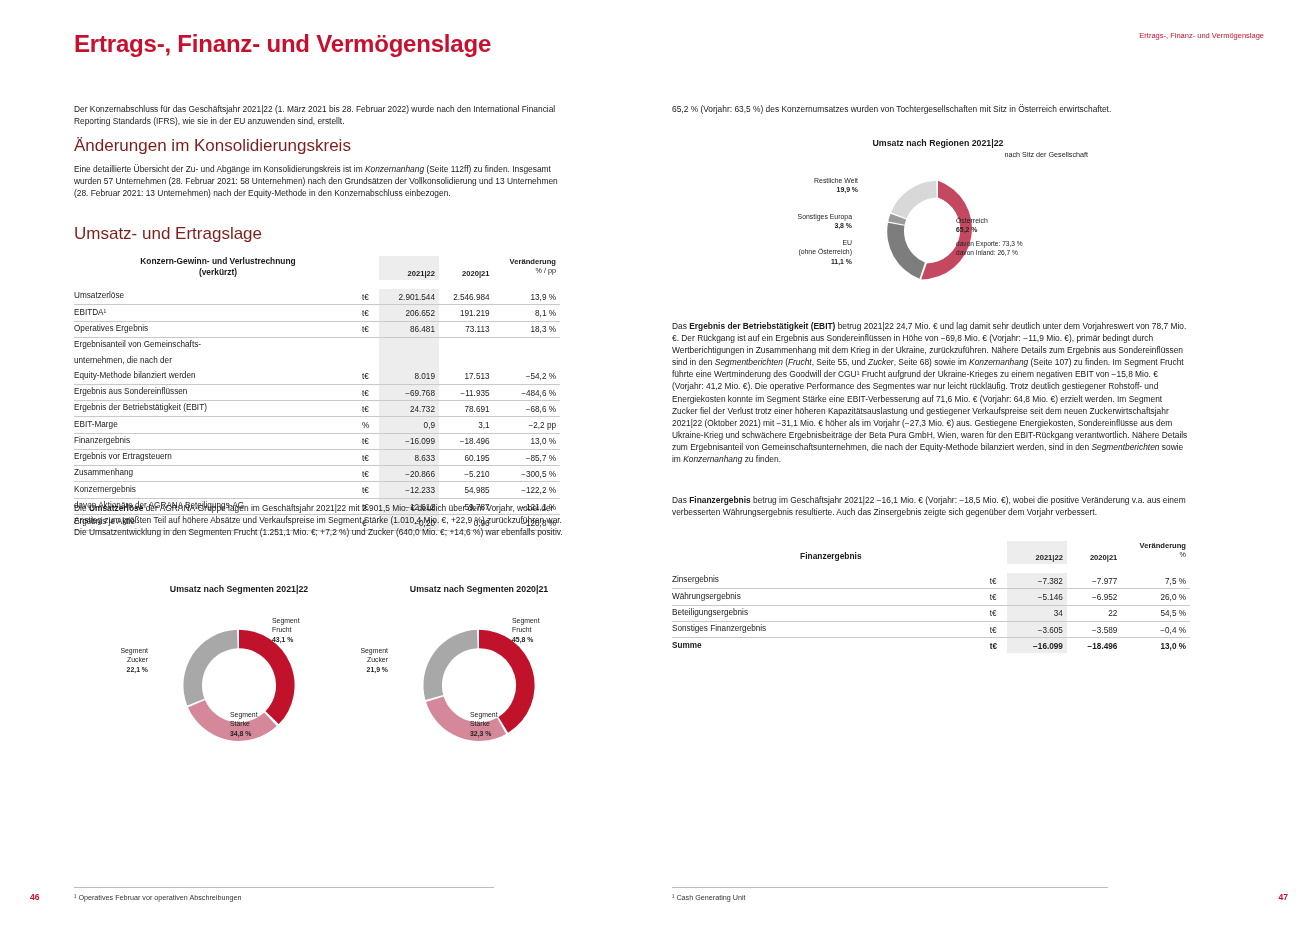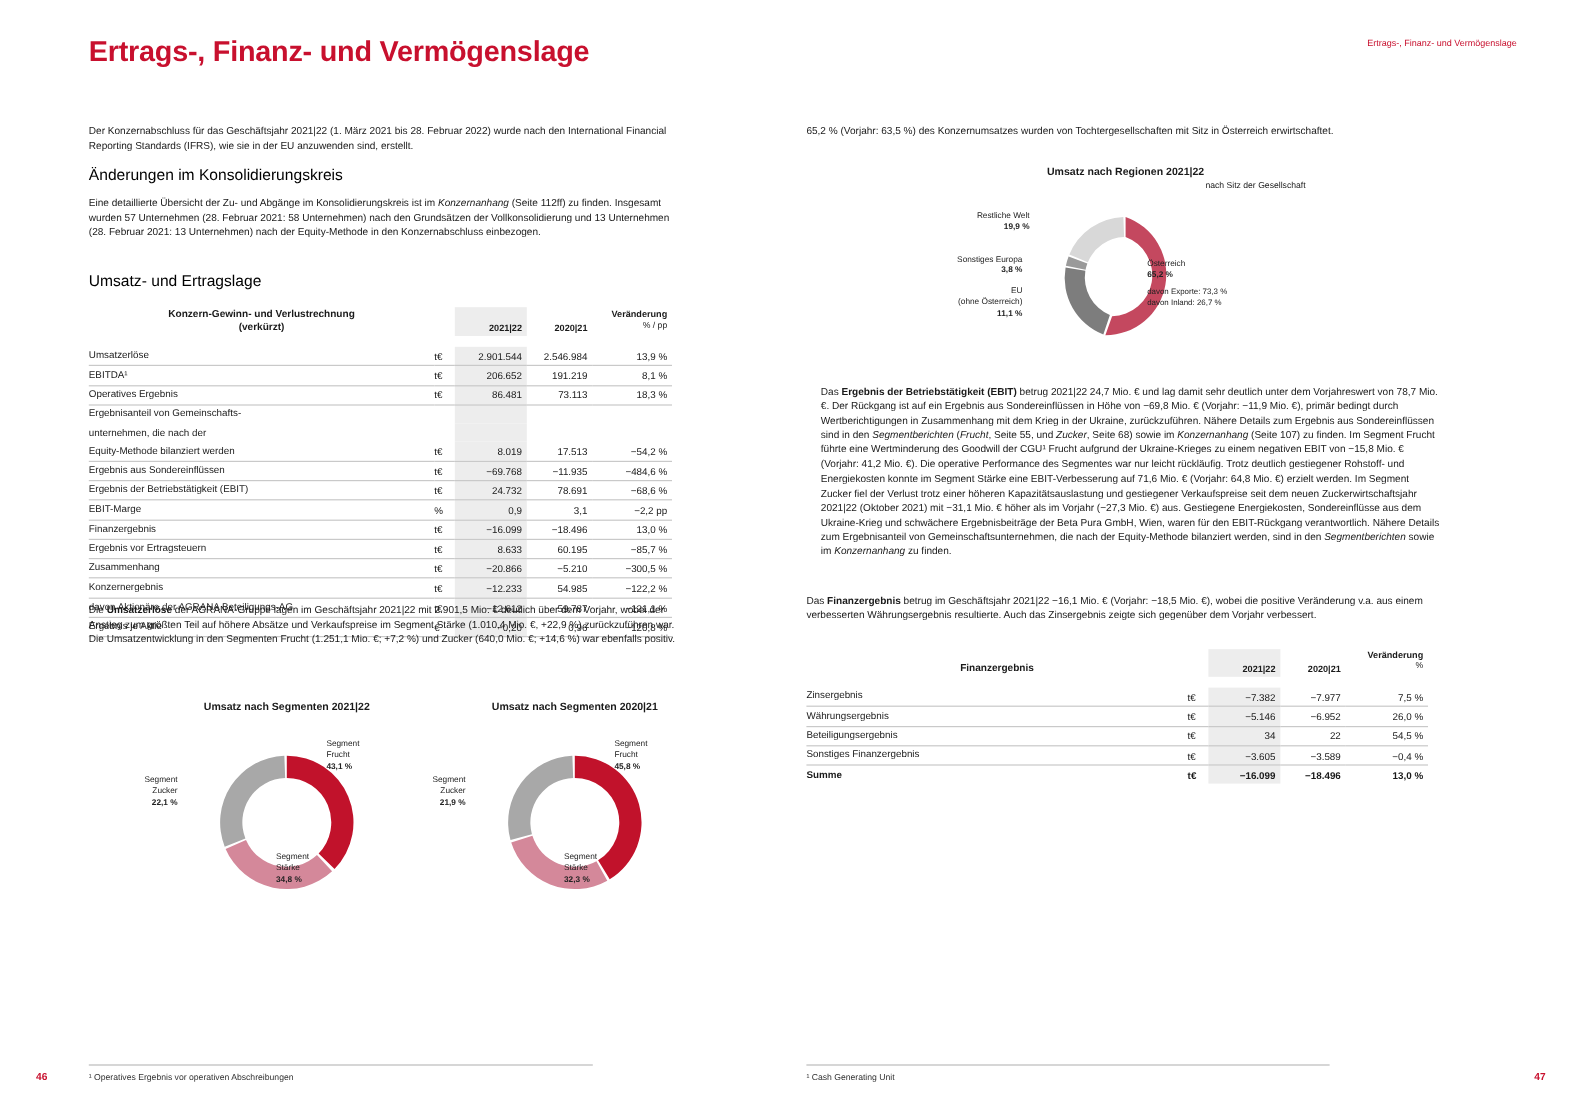--- a/index.html
+++ b/index.html
@@ -28,21 +28,21 @@
   }
 
   
   .body-col { position: absolute; font-size: 8.4px; line-height: 12.1px; color: #1a1a1a; }
   .body-col p { margin-bottom: 9px; text-align: left; }
   .body-col p:last-child { margin-bottom: 0; }
   b { font-weight: bold; }
   i { font-style: italic; }
 
   .sec-head {
-    color: #000000; font-size: 13px; font-weight: normal;
+    color: #7f1d1d; font-size: 17px; font-weight: normal;
     margin-bottom: 11px;
   }
 
   
   table { border-collapse: collapse; font-size: 8.2px; }
   .fin-table { width: 100%; }
   .fin-table th, .fin-table td { padding: 0; vertical-align: bottom; }
   .fin-table .th-label {
     font-weight: bold; font-size: 8.4px; text-align: center;
     padding-bottom: 2px; line-height: 11px;
@@ -280,21 +280,21 @@
         <div class="pct">32,3 %</div>
       </div>
       <div class="chart-label r" style="left:-46px; top:62px; width:90px;">
         <div>Segment</div>
         <div>Zucker</div>
         <div class="pct">21,9 %</div>
       </div>
     </div>
 
     <div class="footer-rule" style="left:74px; top:887px; width:420px;"></div>
-    <div class="footnote" style="left:74px; top:893px;">¹ Operatives Ergebnis vor operativen Abschreibungen</div>
+    <div class="footnote" style="left:74px; top:893px;">¹ Operatives Februar vor operativen Abschreibungen</div>
     <div class="pagenum" style="left:30px; top:892px;">46</div>
   </div>
 
   <div class="page page-right">
 
     <div class="running-head">Ertrags-, Finanz- und Vermögenslage</div>
 
     <div class="body-col" style="left:14px; top:103px; width:520px;">
       <p>65,2 % (Vorjahr: 63,5 %) des Konzernumsatzes wurden von Tochtergesellschaften mit Sitz in Österreich erwirtschaftet.</p>
     </div>
@@ -324,21 +324,21 @@
         <div class="pct">11,1 %</div>
       </div>
       <div class="chart-label l" style="left:168px; top:78px; width:140px;">
         <div>Österreich</div>
         <div class="pct">65,2 %</div>
         <div class="sub2">davon Exporte: 73,3 %</div>
         <div class="sub2" style="margin-top:0;">davon Inland: 26,7 %</div>
       </div>
     </div>
 
-    <div class="body-col" style="left:26px; top:320px; width:516px;">
+    <div class="body-col" style="left:14px; top:320px; width:516px;">
       <p><span>Das </span><b>Ergebnis der Betriebstätigkeit (EBIT)</b><span> betrug 2021|22 24,7 Mio. € und lag damit sehr deutlich unter dem Vorjahreswert von 78,7 Mio. €. Der Rückgang ist auf ein Ergebnis aus Sondereinflüssen in Höhe von −69,8 Mio. € (Vorjahr: −11,9 Mio. €), primär bedingt durch Wertberichtigungen in Zusammenhang mit dem Krieg in der Ukraine, zurückzuführen. Nähere Details zum Ergebnis aus Sondereinflüssen sind in den </span><i>Segmentberichten</i><span> (</span><i>Frucht</i><span>, Seite 55, und </span><i>Zucker</i><span>, Seite 68) sowie im </span><i>Konzernanhang</i><span> (Seite 107) zu finden. Im Segment Frucht führte eine Wertminderung des Goodwill der CGU¹ Frucht aufgrund der Ukraine-Krieges zu einem negativen EBIT von −15,8 Mio. € (Vorjahr: 41,2 Mio. €). Die operative Performance des Segmentes war nur leicht rückläufig. Trotz deutlich gestiegener Rohstoff- und Energiekosten konnte im Segment Stärke eine EBIT-Verbesserung auf 71,6 Mio. € (Vorjahr: 64,8 Mio. €) erzielt werden. Im Segment Zucker fiel der Verlust trotz einer höheren Kapazitätsauslastung und gestiegener Verkaufspreise seit dem neuen Zuckerwirtschaftsjahr 2021|22 (Oktober 2021) mit −31,1 Mio. € höher als im Vorjahr (−27,3 Mio. €) aus. Gestiegene Energiekosten, Sondereinflüsse aus dem Ukraine-Krieg und schwächere Ergebnisbeiträge der Beta Pura GmbH, Wien, waren für den EBIT-Rückgang verantwortlich. Nähere Details zum Ergebnisanteil von Gemeinschaftsunternehmen, die nach der Equity-Methode bilanziert werden, sind in den </span><i>Segmentberichten</i><span> sowie im </span><i>Konzernanhang</i><span> zu finden.</span></p>
     </div>
 
     <div class="body-col" style="left:14px; top:494px; width:516px;">
       <p><span>Das </span><b>Finanzergebnis</b><span> betrug im Geschäftsjahr 2021|22 −16,1 Mio. € (Vorjahr: −18,5 Mio. €), wobei die positive Veränderung v.a. aus einem verbesserten Währungsergebnis resultierte. Auch das Zinsergebnis zeigte sich gegenüber dem Vorjahr verbessert.</span></p>
     </div>
 
     <div style="position:absolute; left:14px; top:541px; width:518px;">
       <table class="fin-table">
         <thead>

